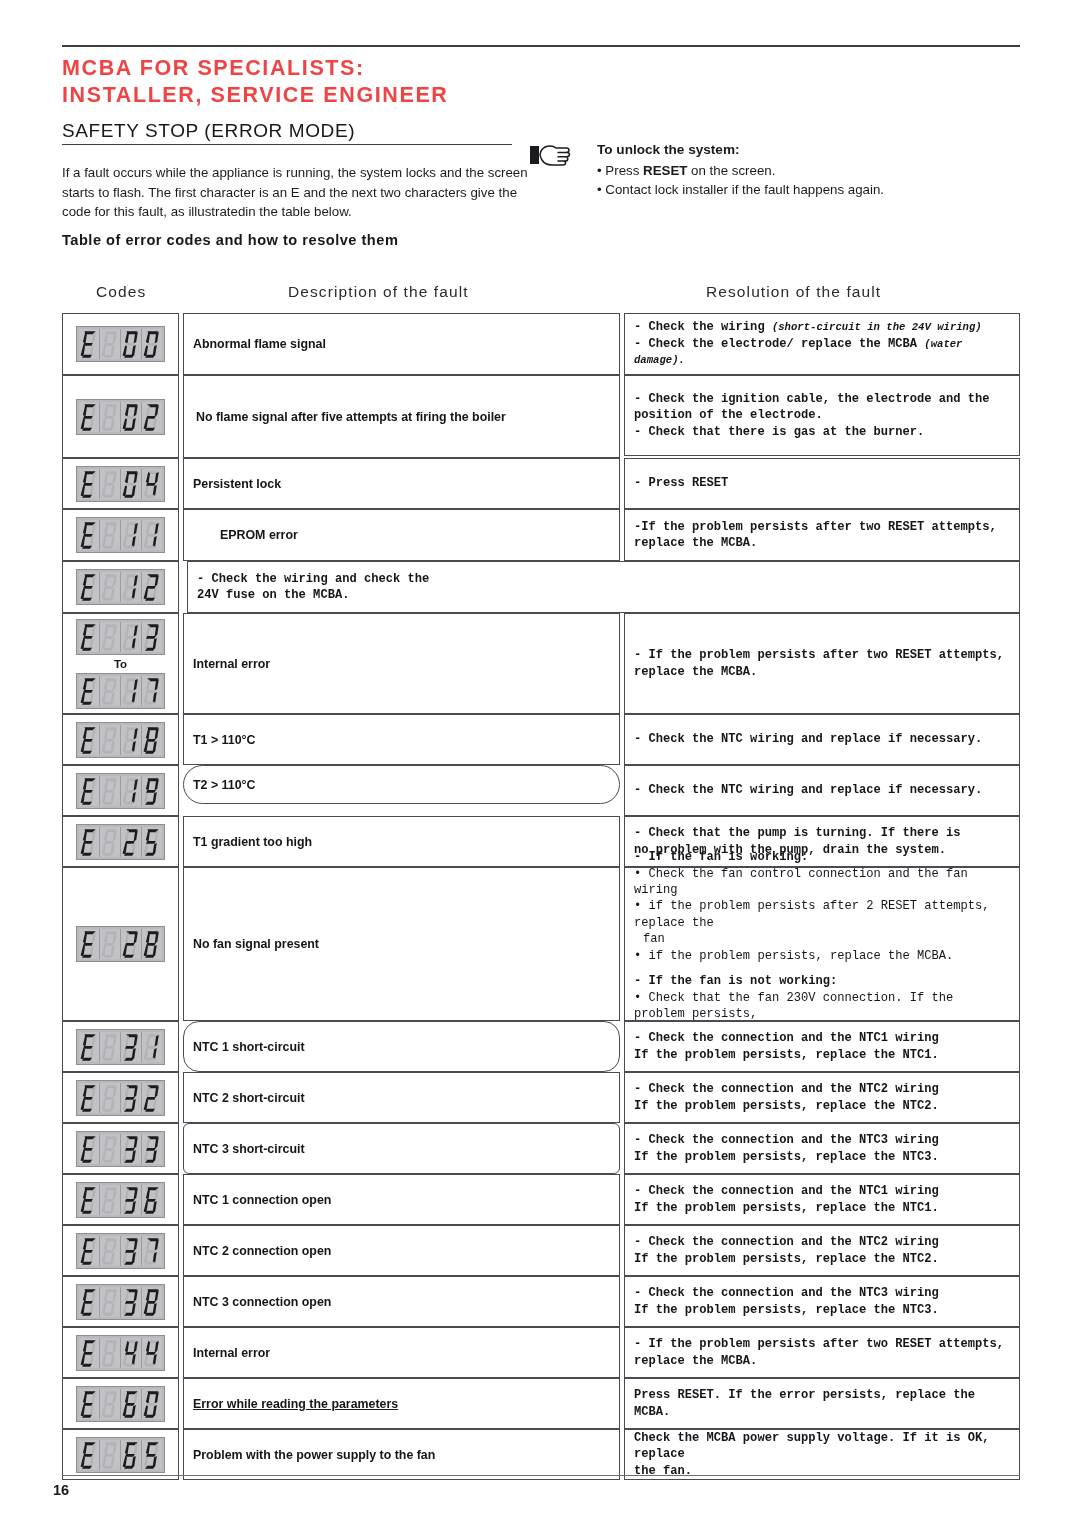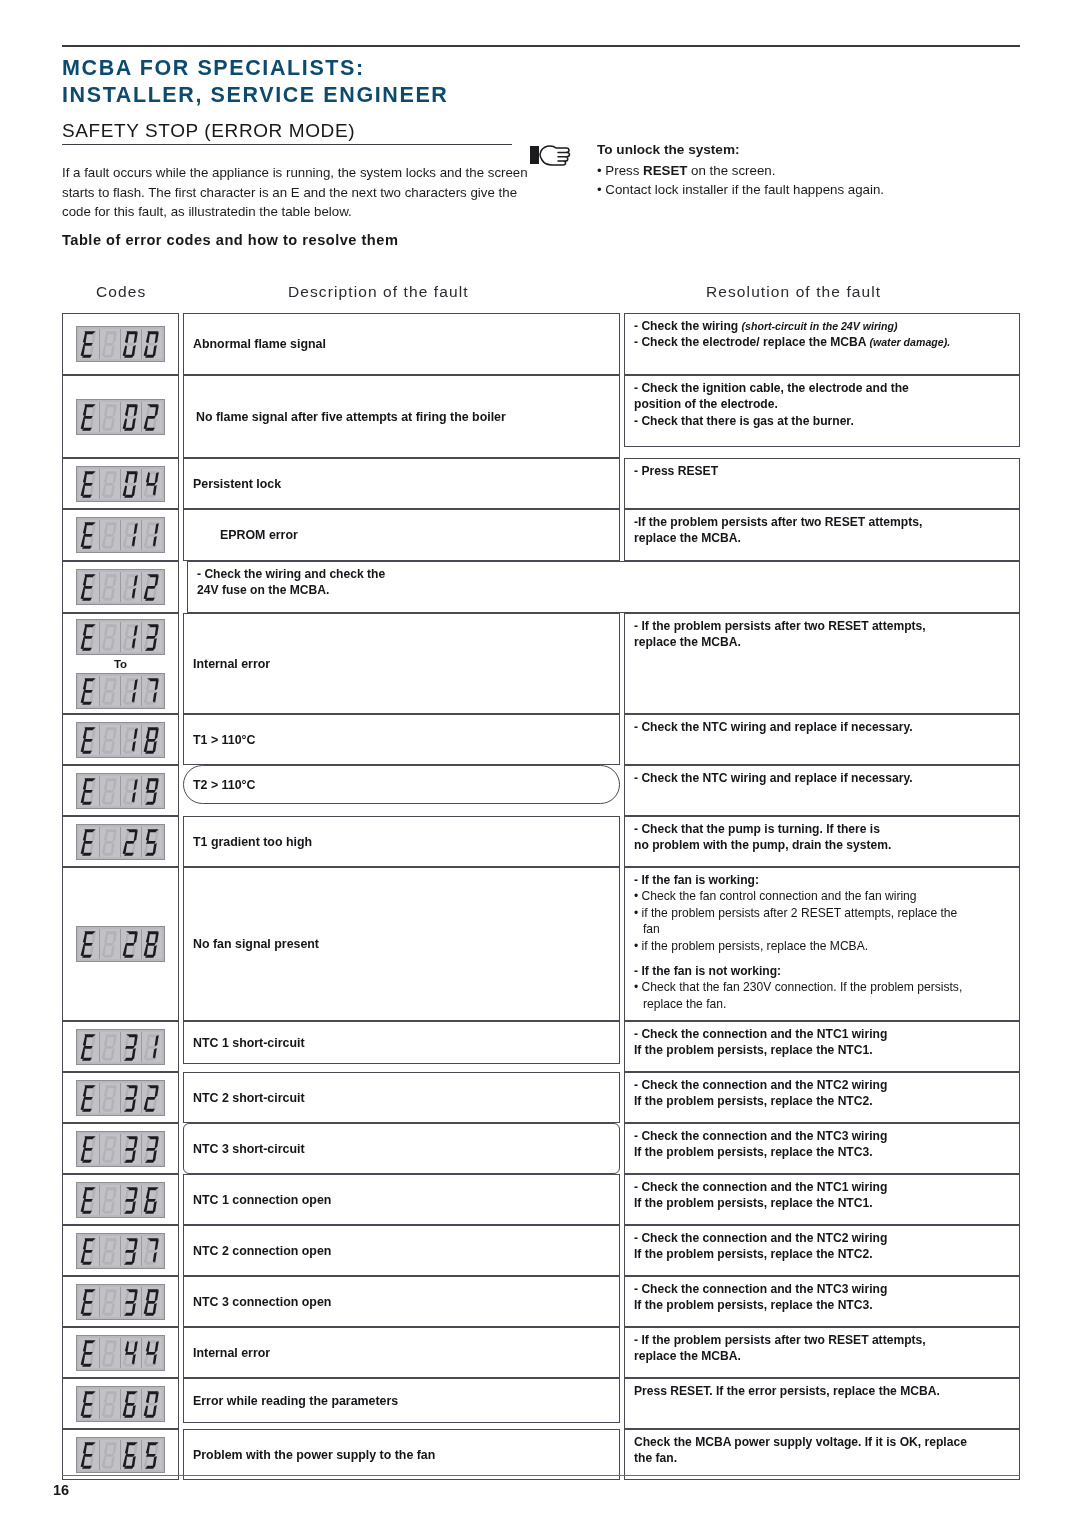--- a/index.html
+++ b/index.html
@@ -9,21 +9,21 @@
     color:#1a1a1a;
     -webkit-font-smoothing:antialiased;
   }
   .page{position:relative;width:1080px;height:1528px;box-sizing:border-box;}
 
   
   .top-rule{position:absolute;left:62px;top:45px;width:958px;height:0;
             border-top:2px solid #3b3b42;}
   .doc-title{position:absolute;left:62px;top:55px;width:700px;
             font-weight:bold;font-size:21.5px;letter-spacing:1.6px;
-            line-height:27px;color:#0c4a6e;}
+            line-height:27px;color:#ef4444;}
   .doc-title span{display:block;}
 
   .section-title{position:absolute;left:62px;top:120px;
             font-size:19px;letter-spacing:0.6px;color:#17171c;}
   .section-rule{position:absolute;left:62px;top:144px;width:450px;height:0;
             border-top:1.6px solid #3b3b42;}
 
   .intro{position:absolute;left:62px;top:163px;width:480px;
          font-size:13.3px;line-height:19.5px;color:#1c1c20;}
 
@@ -46,21 +46,21 @@
   .ch-res{left:644px;}
 
   .table{position:absolute;left:62px;top:313px;width:958px;}
   .row{display:flex;align-items:stretch;}
   .cell{box-sizing:border-box;border:1.7px solid #4a4a52;background:#fff;}
   .c-code{width:117px;flex:0 0 117px;display:flex;flex-direction:column;
           align-items:center;justify-content:center;}
   .gap{flex:0 0 4px;}
   .c-desc{width:437px;flex:0 0 437px;display:flex;align-items:center;
           padding:6px 9px;}
-  .c-res{flex:1 1 auto;display:flex;align-items:flex-start;padding:4px 9px;}
+  .c-res{flex:1 1 auto;display:flex;align-items:center;padding:4px 9px;font-family:Liberation Mono, monospace;}
   .row + .row .cell{border-top-width:1.7px;}
 
   .desc-txt{font-size:12.4px;font-weight:bold;line-height:16px;color:#15151a;}
   .res-txt{font-size:12.1px;font-weight:bold;line-height:16.4px;color:#15151a;}
   .res-txt .it{font-style:italic;font-size:10.6px;font-weight:bold;}
   .res-txt .reg{font-weight:normal;}
   .res-txt .ind{display:block;padding-left:9px;}
   .res-txt .sp{display:block;height:9px;}
 
   
@@ -235,21 +235,21 @@
                 <path class="seg" d="M5.2,14.0 L13.8,14.0 L12.4,16.7 L4.0,16.7 Z"></path>
               </svg>
             </div>
           </div>
         </div>
         <div class="gap"></div>
         <div class="cell c-desc" style="height: 83px; padding-left: 12px;">
           <div class="desc-txt">No flame signal after five attempts at firing the boiler</div>
         </div>
         <div class="gap"></div>
-        <div class="cell c-res" style="height: 72px;">
+        <div class="cell c-res" style="height: 81px;">
           <div class="res-txt">
             <div><span>- Check the ignition cable, the electrode and the</span></div>
             <div><span>position of the electrode.</span></div>
             <div><span>- Check that there is gas at the burner.</span></div>
           </div>
         </div>
       </div>
       <div class="row">
         <div class="cell c-code" style="height: 51px;">
           <div class="lcd">
@@ -829,21 +829,21 @@
                 <path class="seg" d="M14.8,16.0 L13.2,26.4 L10.5,27.6 L12.1,17.3 Z"></path>
                 <path class="seg off" d="M5.0,25.8 L12.9,25.8 L11.2,28.8 L3.0,28.8 Z"></path>
                 <path class="seg off" d="M4.3,16.0 L6.0,17.3 L4.4,27.6 L1.6,26.4 Z"></path>
                 <path class="seg off" d="M6.3,3.0 L8.0,4.3 L6.5,14.4 L3.9,13.1 Z"></path>
                 <path class="seg off" d="M5.2,14.0 L13.8,14.0 L12.4,16.7 L4.0,16.7 Z"></path>
               </svg>
             </div>
           </div>
         </div>
         <div class="gap"></div>
-        <div class="cell c-desc" style="height: 43px;">
+        <div class="cell c-desc" style="height: 51px; border-radius: 16px;">
           <div class="desc-txt">NTC 1 short-circuit</div>
         </div>
         <div class="gap"></div>
         <div class="cell c-res" style="height: 51px;">
           <div class="res-txt">
             <div><span>- Check the connection and the NTC1 wiring</span></div>
             <div><span>If the problem persists, replace the NTC1.</span></div>
           </div>
         </div>
       </div>
@@ -1256,21 +1256,21 @@
                 <path class="seg" d="M14.8,16.0 L13.2,26.4 L10.5,27.6 L12.1,17.3 Z"></path>
                 <path class="seg" d="M5.0,25.8 L12.9,25.8 L11.2,28.8 L3.0,28.8 Z"></path>
                 <path class="seg" d="M4.3,16.0 L6.0,17.3 L4.4,27.6 L1.6,26.4 Z"></path>
                 <path class="seg" d="M6.3,3.0 L8.0,4.3 L6.5,14.4 L3.9,13.1 Z"></path>
                 <path class="seg off" d="M5.2,14.0 L13.8,14.0 L12.4,16.7 L4.0,16.7 Z"></path>
               </svg>
             </div>
           </div>
         </div>
         <div class="gap"></div>
-        <div class="cell c-desc" style="height: 45px;">
+        <div class="cell c-desc" style="height: 51px; text-decoration: underline;">
           <div class="desc-txt">Error while reading the parameters</div>
         </div>
         <div class="gap"></div>
         <div class="cell c-res" style="height: 51px;">
           <div class="res-txt">
             <div><span>Press RESET. If the error persists, replace the MCBA.</span></div>
           </div>
         </div>
       </div>
       <div class="row">

